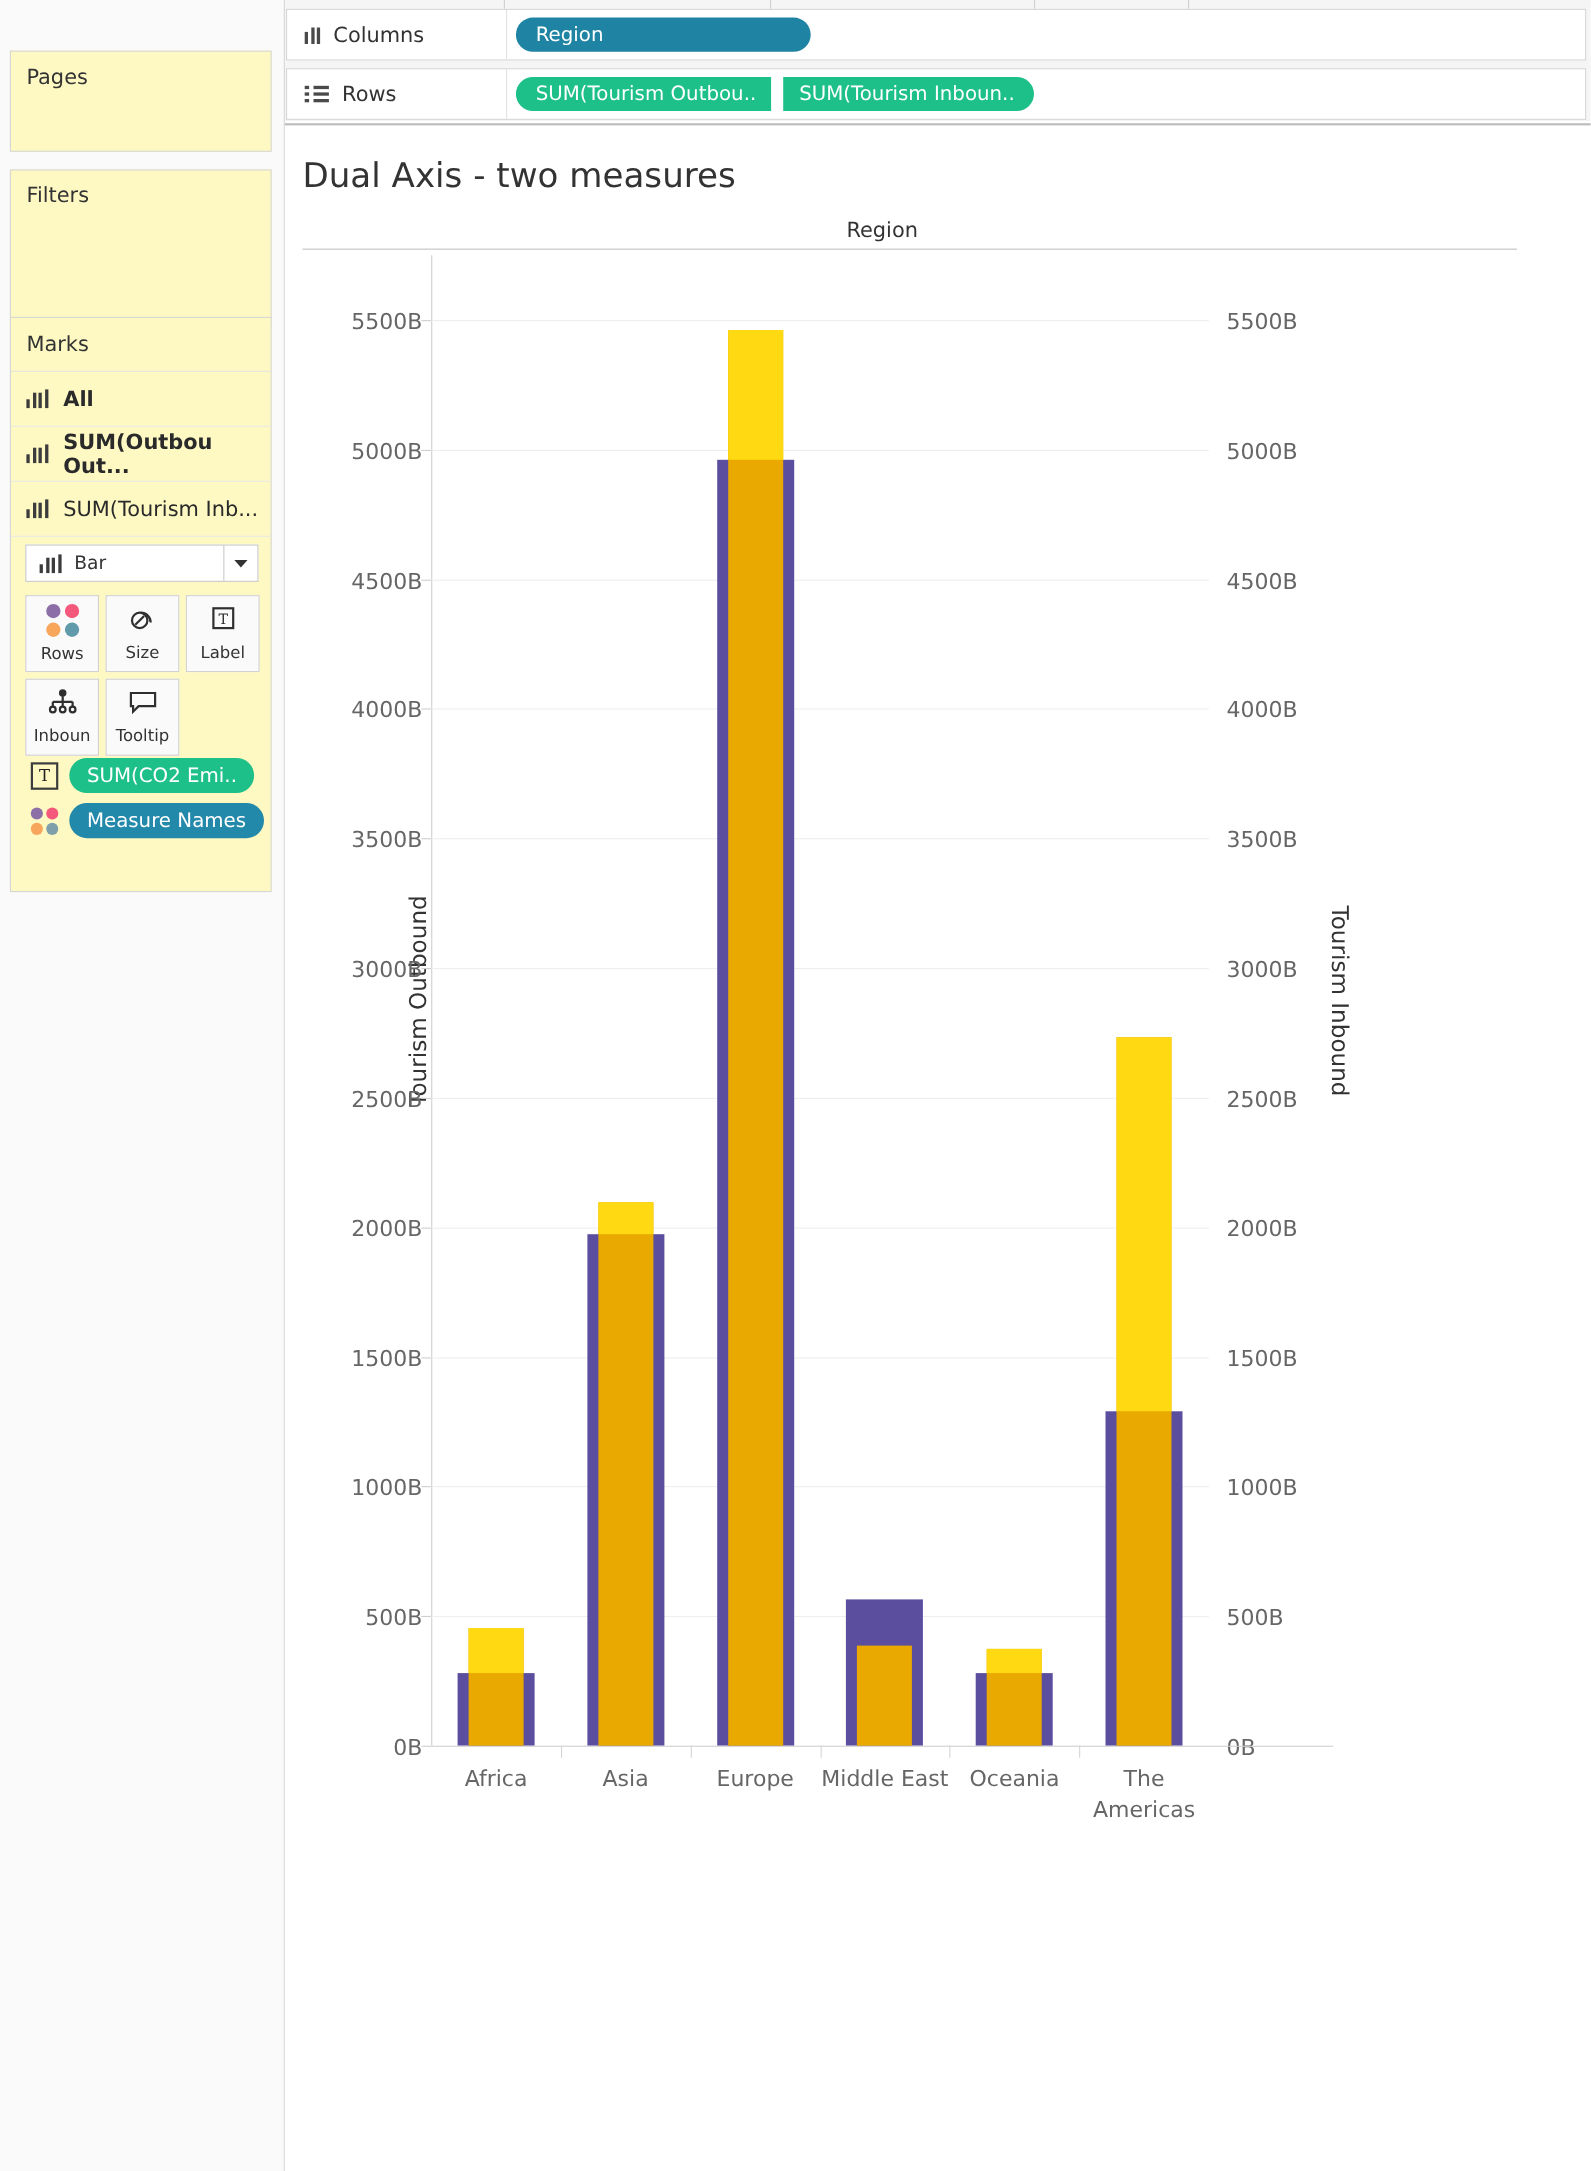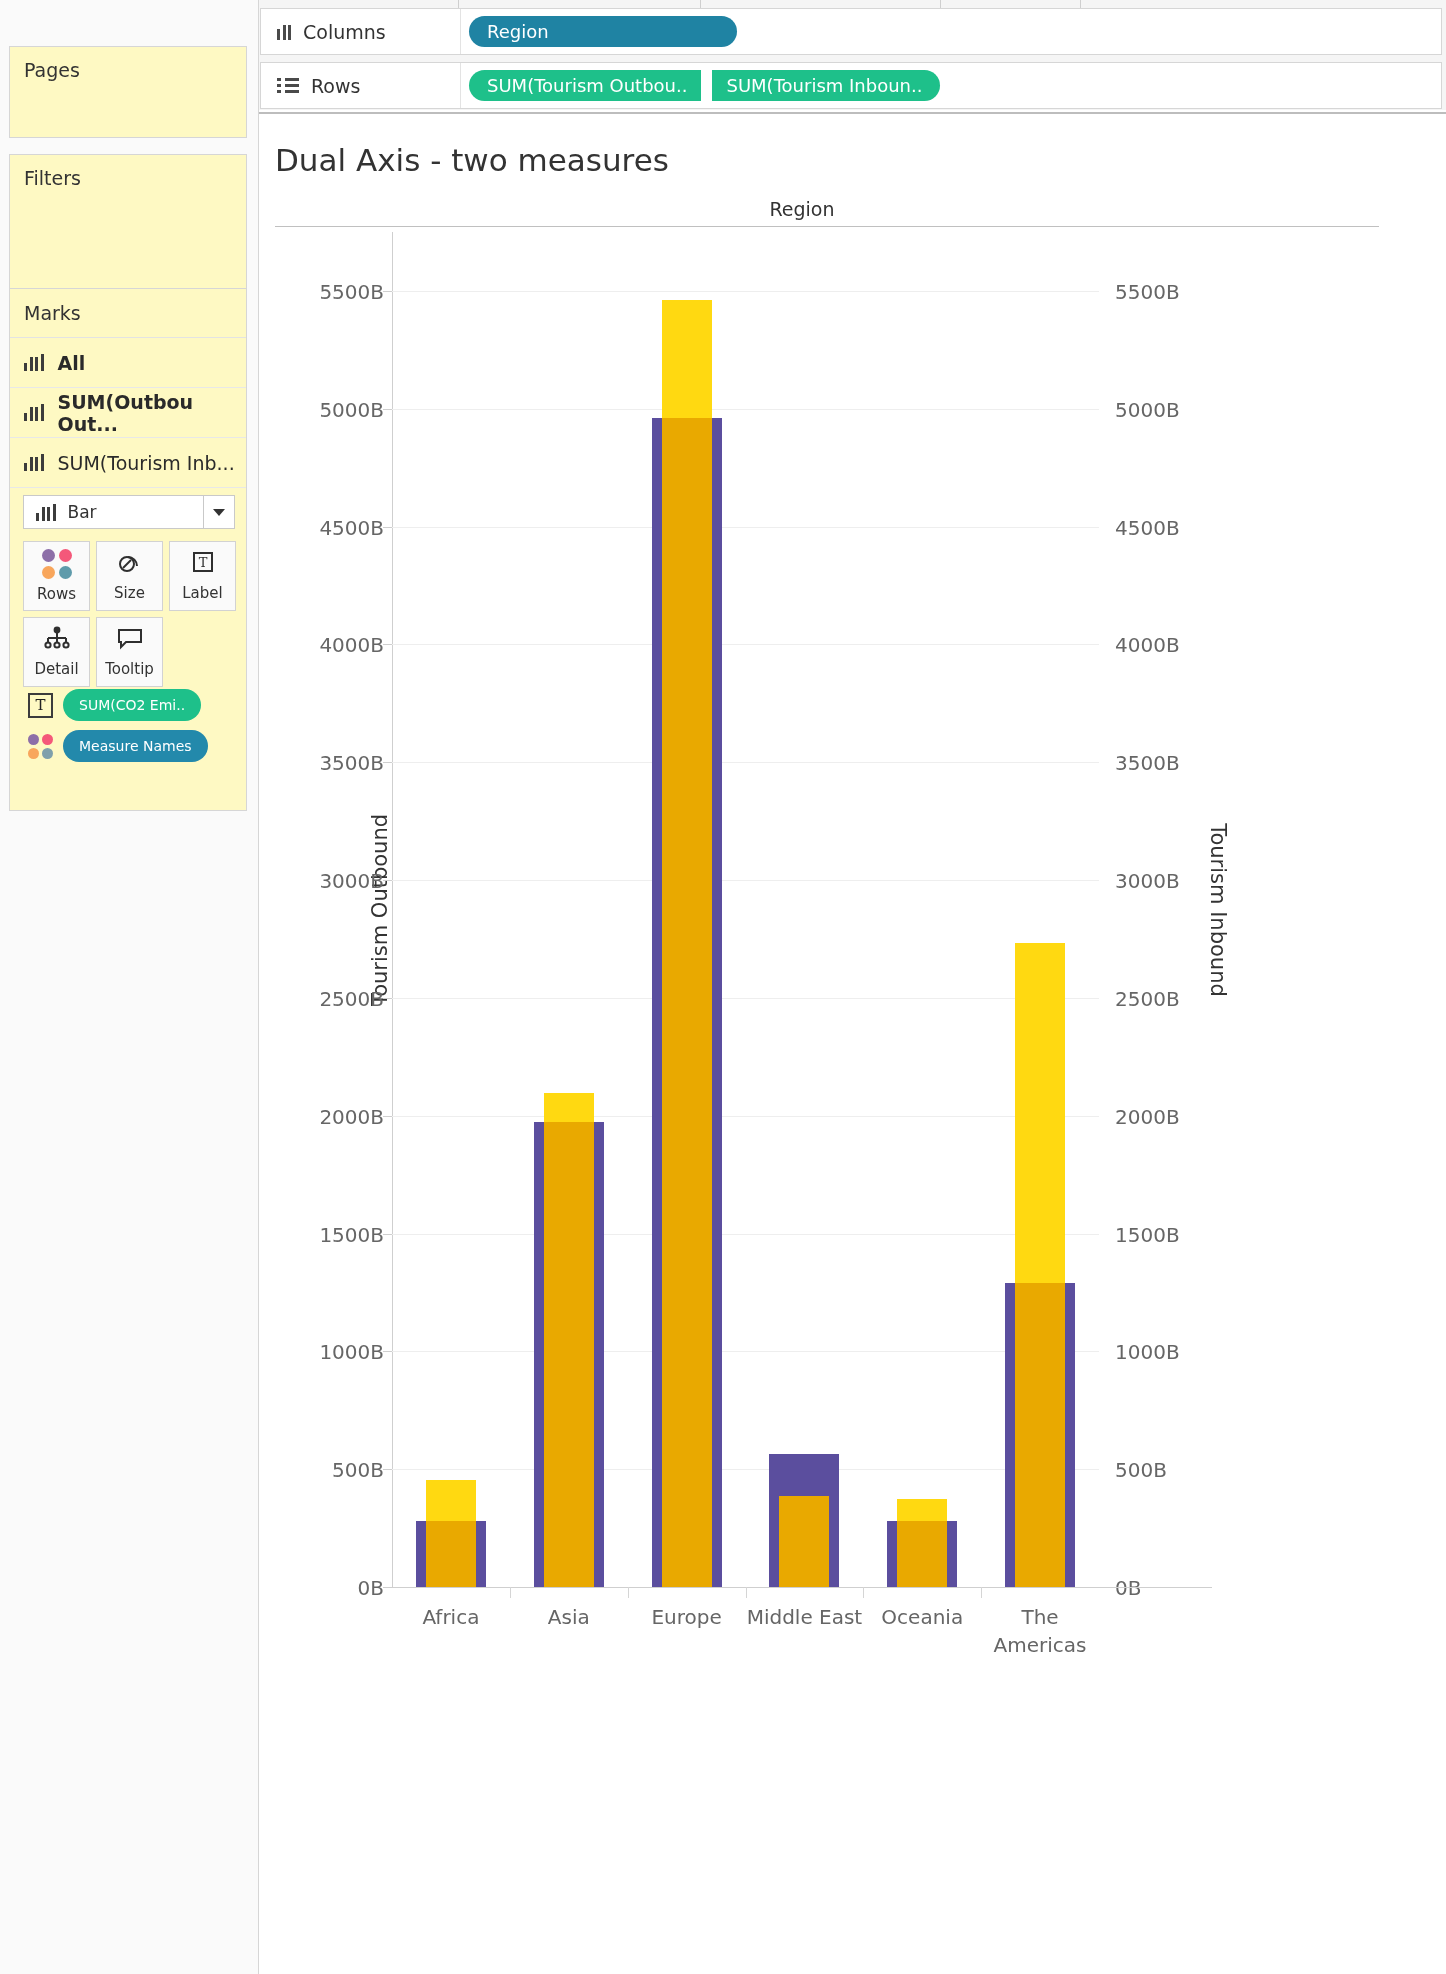--- a/index.html
+++ b/index.html
@@ -75,21 +75,21 @@
   .prop-btn{width:67px;height:70px;border:1px solid #d2d2d2;background:#fafafa;display:flex;flex-direction:column;align-items:center;justify-content:center;gap:6px;box-sizing:border-box;}
   .prop-label{font-size:15px;color:#333;}
   .dots4{display:grid;grid-template-columns:13px 13px;grid-gap:4px;}
   .dots4 b{display:block;width:13px;height:13px;border-radius:50%;}
 
   .mark-pills{position:absolute;left:18px;top:400px;display:flex;flex-direction:column;gap:9px;}
   .mark-pill-row{display:flex;align-items:center;gap:10px;}
   .sq-t{width:25px;height:25px;border:2px solid #3c3c3c;display:flex;align-items:center;justify-content:center;font-size:15px;font-family:"DejaVu Serif","Liberation Serif",serif;color:#222;box-sizing:border-box;}
   .dots4sm{display:grid;grid-template-columns:11px 11px;grid-gap:3px;}
   .dots4sm b{display:block;width:11px;height:11px;border-radius:50%;}
-  .mpill{height:32px;border-radius:16px;display:flex;align-items:center;padding:0 16px;color:#fff;font-size:14px;white-space:nowrap;}
+  .mpill{height:32px;border-radius:16px;display:flex;align-items:center;padding:0 16px;color:#fff;font-size:18px;white-space:nowrap;}
 
   
   #viz{position:absolute;left:259px;top:112px;width:1187px;height:1862px;background:#ffffff;border-top:2px solid #bdbdbd;box-sizing:border-box;}
   #chart-title{position:absolute;left:16px;top:28px;font-size:31px;color:#333;font-weight:normal;}
 
   #col-header{position:absolute;left:133px;top:84px;width:820px;height:34px;text-align:center;font-size:19px;color:#333;}
   .hdr-rule{position:absolute;top:112px;height:1px;background:#c0c0c0;}
 
   #plot{position:absolute;left:133px;top:118px;width:707px;height:1355px;}
   .gridline{position:absolute;left:0;width:707px;height:1px;background:#eeeeee;}
@@ -261,21 +261,21 @@
             <line x1="15" y1="7" x2="15" y2="12" stroke="#2f2f2f" stroke-width="2"></line>
             <line x1="6" y1="12" x2="24" y2="12" stroke="#2f2f2f" stroke-width="2"></line>
             <line x1="6" y1="12" x2="6" y2="16" stroke="#2f2f2f" stroke-width="2"></line>
             <line x1="15" y1="12" x2="15" y2="16" stroke="#2f2f2f" stroke-width="2"></line>
             <line x1="24" y1="12" x2="24" y2="16" stroke="#2f2f2f" stroke-width="2"></line>
             <circle cx="6" cy="19" r="2.6" fill="none" stroke="#2f2f2f" stroke-width="2"></circle>
             <circle cx="15" cy="19" r="2.6" fill="none" stroke="#2f2f2f" stroke-width="2"></circle>
             <circle cx="24" cy="19" r="2.6" fill="none" stroke="#2f2f2f" stroke-width="2"></circle>
           </svg>
         </span>
-        <span class="prop-label">Detail</span>
+        <span class="prop-label">Inboun</span>
       </div>
 
       <div class="prop-btn">
         <span>
           <svg width="28" height="24" viewBox="0 0 28 24">
             <path d="M3 4 H25 V16 H10 L5 21 V16 H3 Z" fill="none" stroke="#2f2f2f" stroke-width="2" stroke-linejoin="miter"></path>
           </svg>
         </span>
         <span class="prop-label">Tooltip</span>
       </div>

